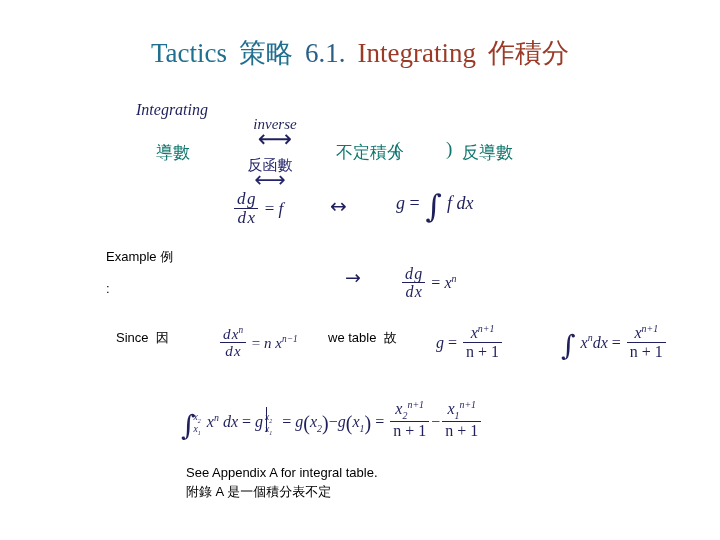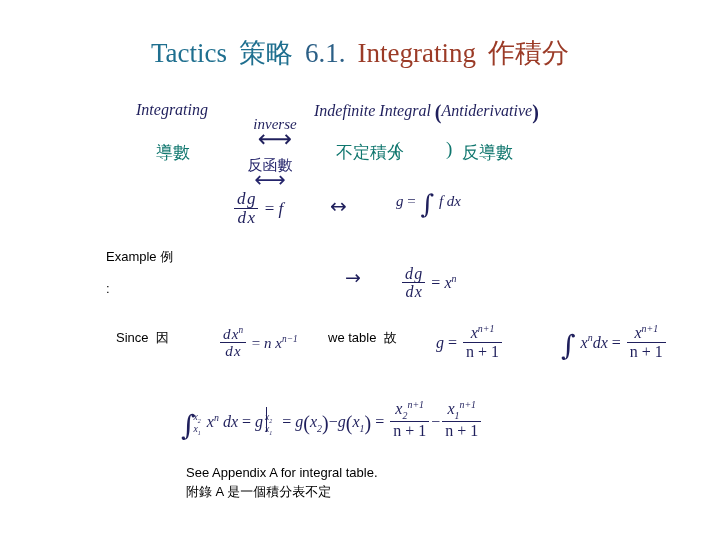--- a/index.html
+++ b/index.html
@@ -151,24 +151,20 @@
 
   <div class="math" style="left:136px; top:101px; font-size:16px;">
     <span>Integrating</span>
   </div>
 
   <div class="arrow-wrap" style="left:220px; top:93px; width:110px;">
     <span class="arrow-label">inverse</span>
     <span class="arrow-glyph" style="font-size:24px;">⟷</span>
   </div>
 
-  <div class="math" style="left:314px; top:101px; font-size:16px;">
-    <span>Indefinite Integral</span>
-    <span class="paren mathup" style="font-weight:bold;">(</span><span>Antiderivative</span><span class="paren mathup" style="font-weight:bold;">)</span>
-  </div>
 
   <div class="cjk-navy" style="left:156px; top:142px;">
     <span>導數</span>
   </div>
 
   <div class="arrow-wrap" style="left:216px; top:134px; width:108px;">
     <span class="arrow-label" style="font-family:'DejaVu Sans',sans-serif; font-style:normal; font-size:15px; color:#24246b;">反函數</span>
     <span class="arrow-glyph" style="font-size:22px; color:#24246b;">⟷</span>
   </div>
 
@@ -192,21 +188,21 @@
       <span class="den"><span>d</span> <span>x</span></span>
     </span>
     <span class="mathup">=</span>
     <span>f</span>
   </div>
 
   <div class="math mathup" style="left:330px; top:194px; font-size:20px; font-family:'DejaVu Sans',sans-serif;">
     <span>↔</span>
   </div>
 
-  <div class="math" style="left:396px; top:193px; font-size:15px;">
+  <div class="math" style="left:396px; top:193px; font-size:18px;">
     <span>g</span>
     <span class="mathup">=</span>
     <span class="intsym">∫</span>
     <span>f</span>&nbsp;<span>d</span><span>x</span>
   </div>
 
   <div class="label" style="left:106px; top:249px;">
     <span>Example</span>
     <span>例</span>
   </div>

